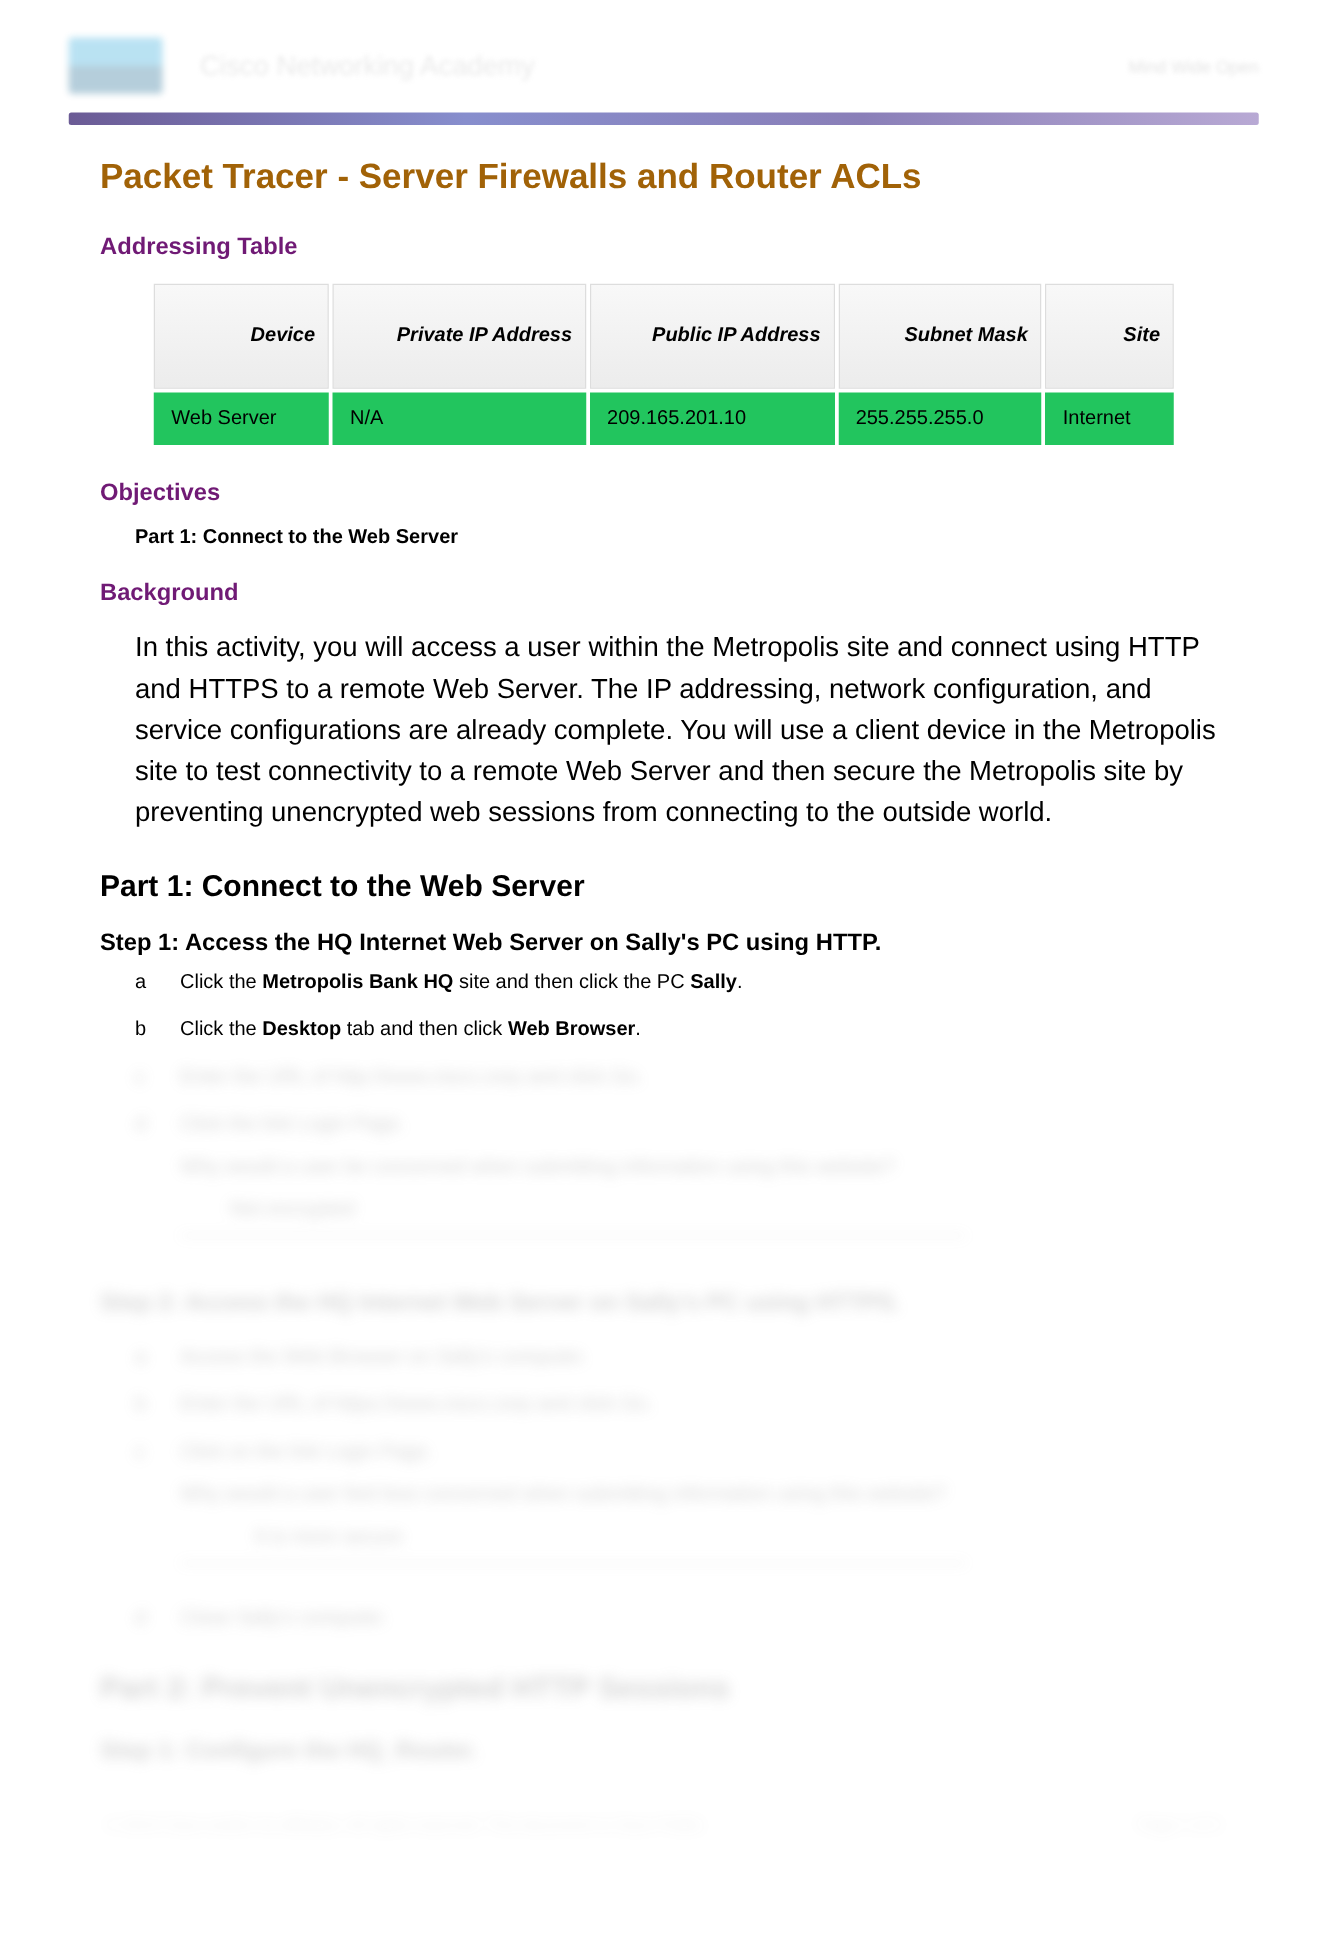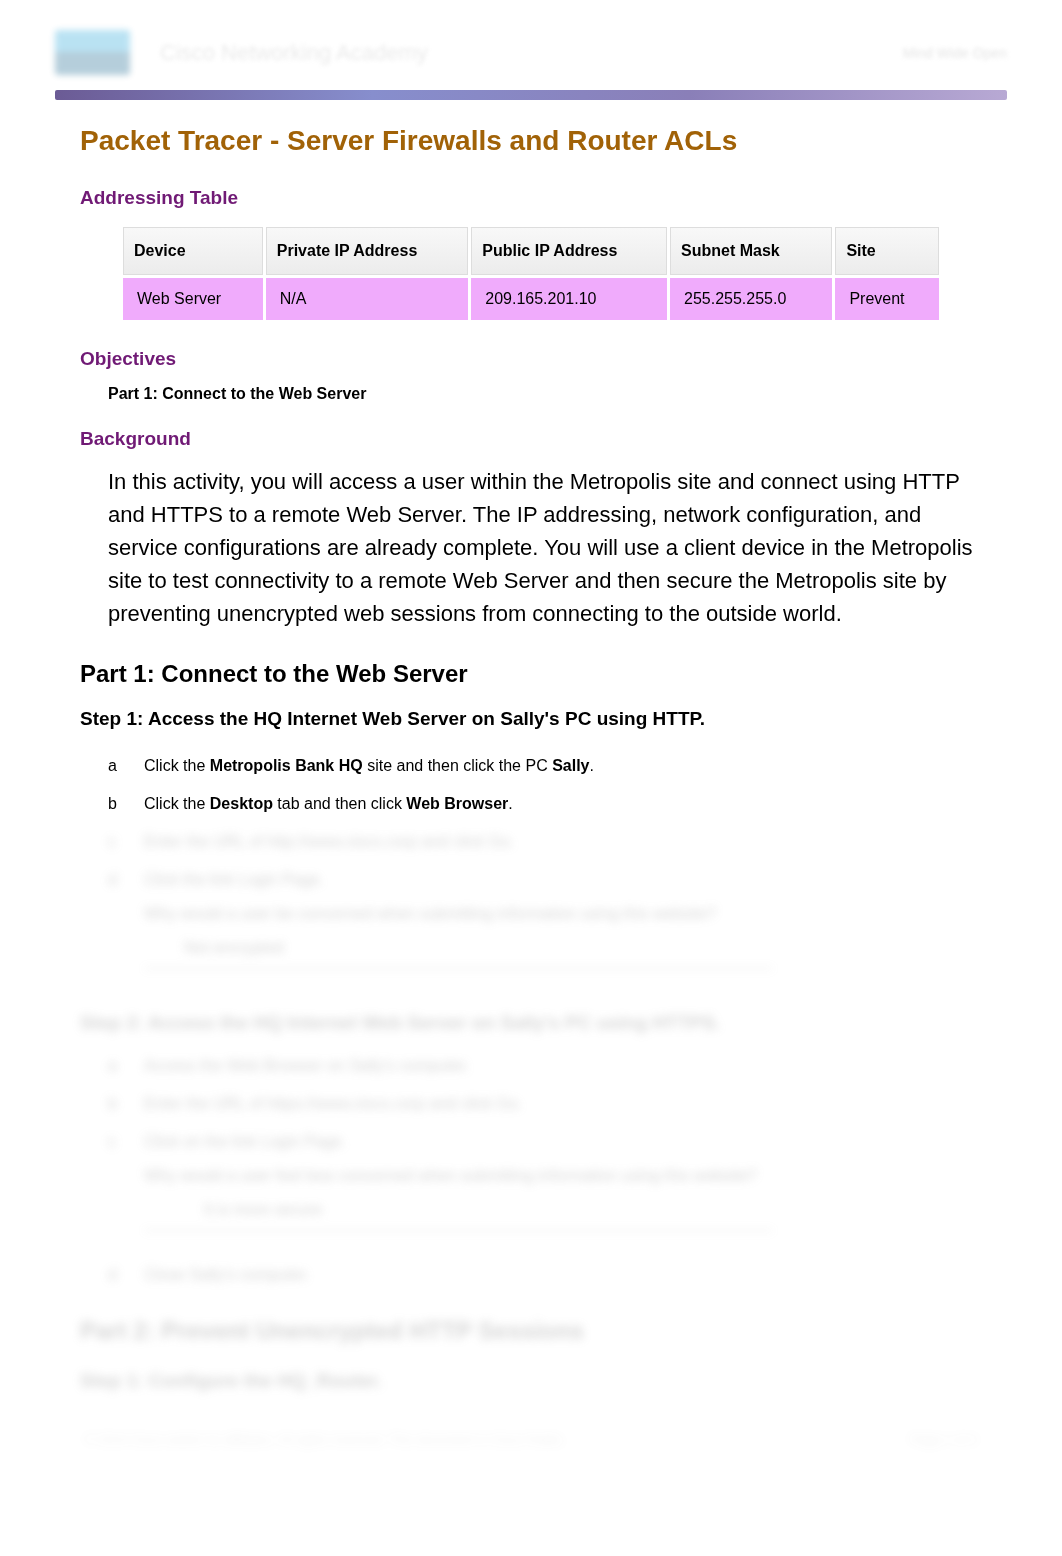--- a/index.html
+++ b/index.html
@@ -40,40 +40,41 @@
     .purple-bar {
       height: 10px;
       margin: 0 55px;
       background: linear-gradient(to right, #6b5b95, #878ecd, #8a7fb8, #b8a9d4);
       border-radius: 2px;
     }
     .content { padding: 25px 80px 40px 80px; }
     h1 { font-size: 28px; font-weight: bold; margin-bottom: 30px; color: #a16207; }
     h2 { font-size: 19px; font-weight: bold; margin-bottom: 15px; margin-top: 25px; color: #701a75; }
     h3 { font-size: 24px; font-weight: bold; margin-top: 30px; margin-bottom: 20px; color: #000; }
-    h4 { font-size: 19px; font-weight: bold; margin-top: 20px; margin-bottom: 24px; color: #000; }
+    h4 { font-size: 19px; font-weight: bold; margin-top: 20px; margin-bottom: 8px; color: #000; }
     .table-wrap { padding: 0 40px; margin-bottom: 20px; }
     table {
       border-collapse: separate;
       border-spacing: 3px;
       width: 100%;
     }
     th {
       background: linear-gradient(to bottom, #f8f8f8, #ececec);
       border: 1px solid #ddd;
-      padding: 14px 10px;
+      padding: 32px 10px;
       font-size: 16px;
       font-weight: bold;
-      text-align: left;
+      text-align: right;
+      font-style: italic;
     }
     td {
       padding: 12px 14px;
       font-size: 16px;
       text-align: left;
-      background: #f0abfc;
+      background: #22c55e;
     }
     .objectives-list { padding-left: 28px; }
     .objectives-list p { font-size: 16px; font-weight: bold; margin-bottom: 10px; }
     .background-text { padding-left: 28px; font-size: 22px; line-height: 1.5; }
     .step-list { padding-left: 28px; }
     .step-item {
       display: flex;
       gap: 20px;
       font-size: 16px;
       margin-bottom: 14px;
@@ -141,21 +142,21 @@
           <th>Subnet Mask</th>
           <th>Site</th>
         </tr>
       </thead>
       <tbody>
         <tr>
           <td>Web Server</td>
           <td>N/A</td>
           <td>209.165.201.10</td>
           <td>255.255.255.0</td>
-          <td>Prevent</td>
+          <td>Internet</td>
         </tr>
       </tbody>
     </table>
   </div>
 
   <h2>Objectives</h2>
   <div class="objectives-list">
     <p>Part 1: Connect to the Web Server</p>
   </div>
 

